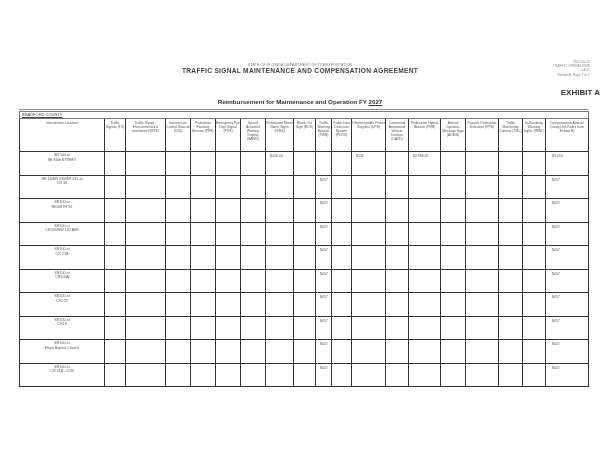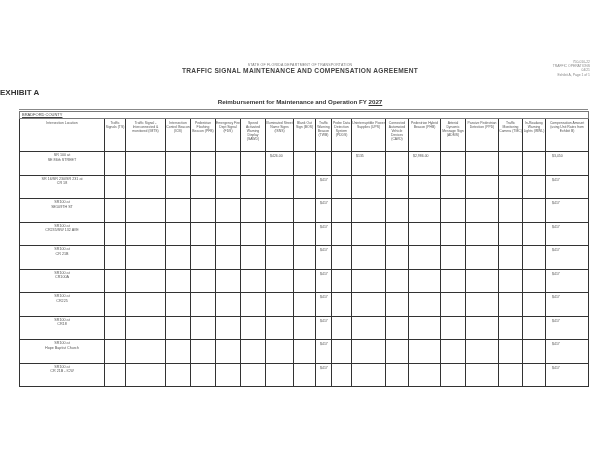--- a/index.html
+++ b/index.html
@@ -4,21 +4,21 @@
 <style>
   html, body { margin: 0; padding: 0; }
   body {
     width: 600px; height: 460px; background: #ffffff; position: relative; overflow: hidden;
     font-family: "Liberation Sans", sans-serif; color: #333;
   }
   .abs { position: absolute; }
   .hdr-small { left: 0; width: 600px; top: 63px; text-align: center; font-size: 3.5px; color: #777; letter-spacing: 0.2px; }
   .hdr-title { left: 0; width: 600px; top: 67px; text-align: center; font-size: 6.6px; font-weight: bold; color: #444; letter-spacing: 0.3px; }
   .form-id { right: 10px; top: 60px; text-align: right; font-size: 3.4px; color: #888; line-height: 4.2px; }
-  .exhibit { left: 0; width: 600px; top: 88px; text-align: left; font-size: 8px; font-weight: bold; color: #333; }
+  .exhibit { left: 0; width: 600px; top: 88px; text-align: right; font-size: 8px; font-weight: bold; color: #333; }
   .subtitle { left: 0; width: 600px; top: 98px; text-align: center; font-size: 6.2px; font-weight: bold; color: #333; }
   .subtitle u { text-decoration: underline; }
   .hr { left: 19px; width: 569px; top: 109px; height: 0; border-top: 0.8px solid #888; }
 
   table.grid {
     position: absolute; left: 19px; top: 111px; width: 569px;
     border-collapse: collapse; table-layout: fixed;
   }
   table.grid td, table.grid th {
     border: 0.9px solid #333; padding: 0; vertical-align: top; font-weight: normal;

